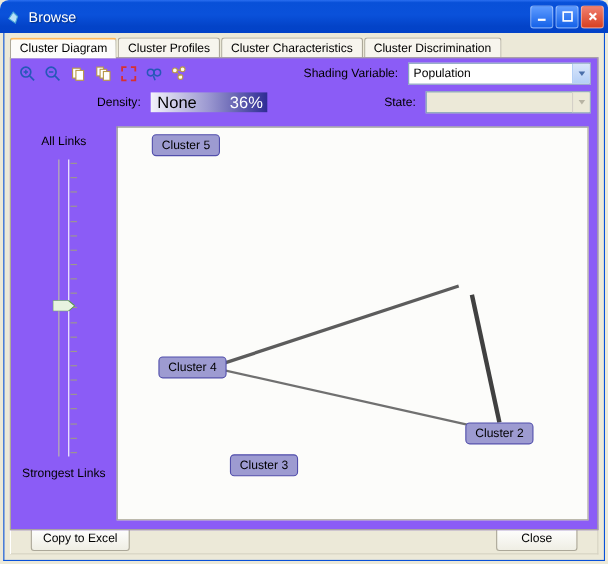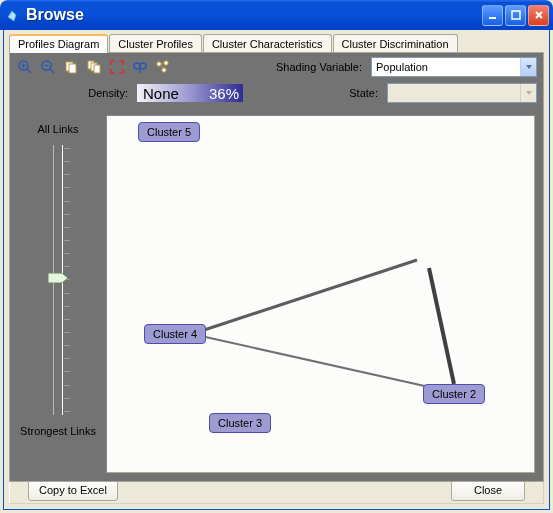--- a/index.html
+++ b/index.html
@@ -16,21 +16,21 @@
     height: 30px;
     background: linear-gradient(to bottom, #2a6ef0 0%, #0850d8 8%, #0a51da 45%, #0343c8 80%, #0242c8 100%);
     display: flex;
     align-items: center;
     padding: 0 4px;
     color: #fff;
     border-radius: 8px 8px 0 0;
     position: relative;
   }
   .titlebar .app-icon { width: 16px; height: 16px; margin-right: 6px;}
-  .titlebar .title { font-size: 16px; font-weight: bold; text-shadow: 1px 1px 1px #053083; flex: 1 1 auto;}
+  .titlebar .title { font-size: 13px; font-weight: normal; text-shadow: 1px 1px 1px #053083; flex: 1 1 auto;}
   .win-btns { display: flex; gap: 2px; }
   .win-btn { width: 21px; height: 21px; border-radius: 3px; border: 1px solid #fff6; display: flex; align-items:center; justify-content:center; cursor: default; }
   .win-min, .win-max { background: linear-gradient(to bottom, #5e9bff, #1461e8); }
   .win-close { background: linear-gradient(to bottom, #f08070, #d84020); }
   .win-btn svg { width: 12px; height: 12px; }
 
   .client { position: absolute; top: 30px; left: 3px; right: 3px; bottom: 3px; background:#ece9d8; border: 1px solid #0850d8; border-top:none; }
 
   .tabs { display:flex; margin: 3px 0 0 5px; }
   .tab {
@@ -47,21 +47,21 @@
   }
   .tab.active {
     background: #fcfcfa;
     border-top: 2px solid #ffb85c;
     z-index: 3;
     padding-top: 2px;
   }
   .tab-panel {
     margin: 0 5px 5px 5px;
     border: 1px solid #aca899;
-    background: #737373;
+    background: #8b5cf6;
     height: 430px;
     position: relative;
     z-index: 2;
   }
 
   
   .toolbar { display:flex; align-items:center; padding: 4px 6px; gap:5px;}
   .tool-btn { width:18px; height:18px; display:flex; align-items:center; justify-content:center; cursor:default;}
   .tool-btn svg { width:16px; height:16px; }
   .flex-spacer { flex: 1 1 auto; }
@@ -128,21 +128,21 @@
         <svg viewBox="0 0 12 12">
           <path d="M3 3 L9 9 M9 3 L3 9" stroke="#fff" stroke-width="2"></path>
         </svg>
       </div>
   </div>
 </div>
 
 <div class="client">
 
   <div class="tabs">
-    <div class="tab active">Profiles Diagram</div>
+    <div class="tab active">Cluster Diagram</div>
     <div class="tab">Cluster Profiles</div>
     <div class="tab">Cluster Characteristics</div>
     <div class="tab">Cluster Discrimination</div>
   </div>
 
   <div class="tab-panel">
 
     <div class="toolbar">
       <span class="tool-btn">
           <svg viewBox="0 0 16 16">

